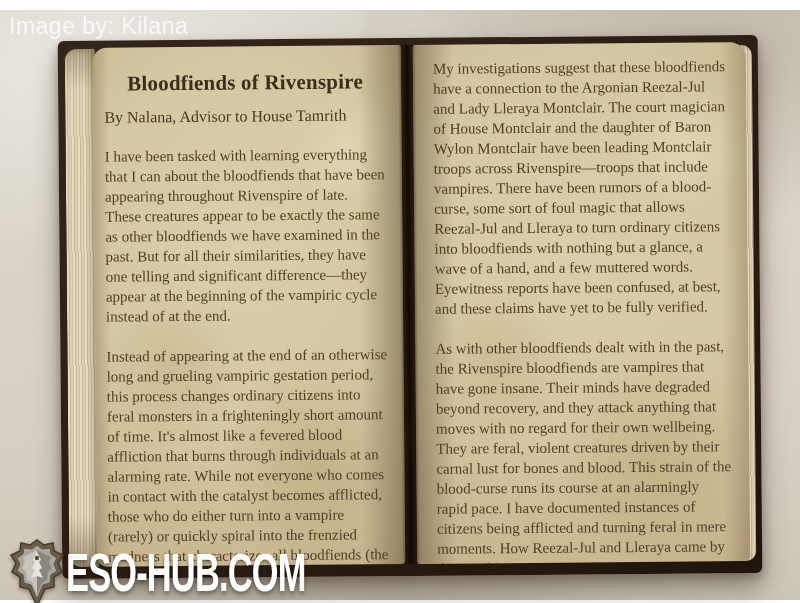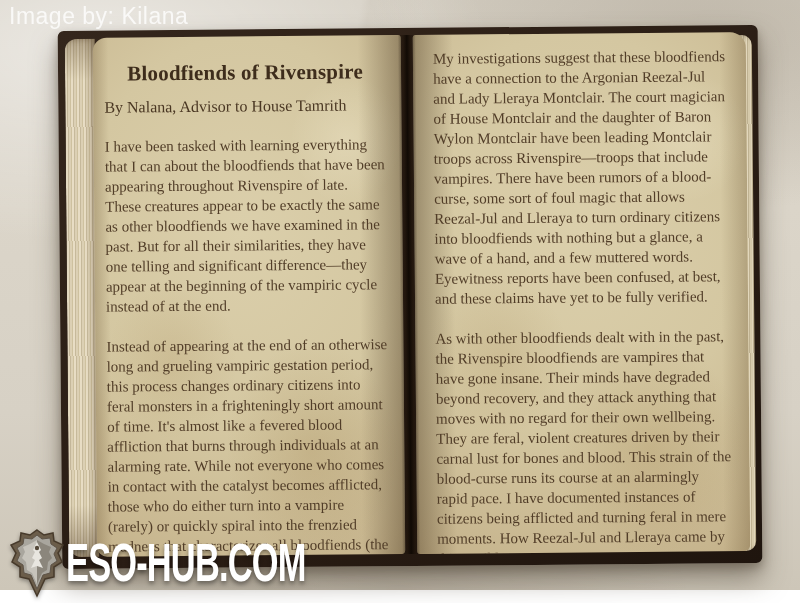--- a/index.html
+++ b/index.html
@@ -7,20 +7,21 @@
   body { font-family:"Liberation Serif", serif; }
 
   .scene {
     position:relative; width:800px; height:590px;
     background:
       radial-gradient(90% 60% at 12% 8%, rgba(255,255,255,0.55), rgba(255,255,255,0) 55%),
       radial-gradient(70% 50% at 88% 6%, rgba(168,158,142,0.45), rgba(168,158,142,0) 60%),
       radial-gradient(60% 40% at 50% 100%, rgba(150,140,125,0.35), rgba(150,140,125,0) 60%),
       linear-gradient(100deg, rgba(255,255,255,0) 40%, rgba(185,176,160,0.25) 41%, rgba(255,255,255,0) 47%),
       linear-gradient(180deg, #d3cdc1 0%, #dbd5c9 35%, #d7d1c5 70%, #cdc6b8 100%);
+    margin-top: 10px;
   }
 
   .watermark {
     position:absolute; left:9px; top:3px; z-index:6;
     font-family:"Liberation Sans", sans-serif;
     font-size:23px; color:rgba(255,255,255,0.78); letter-spacing:0.5px;
   }
 
   
   .book {

